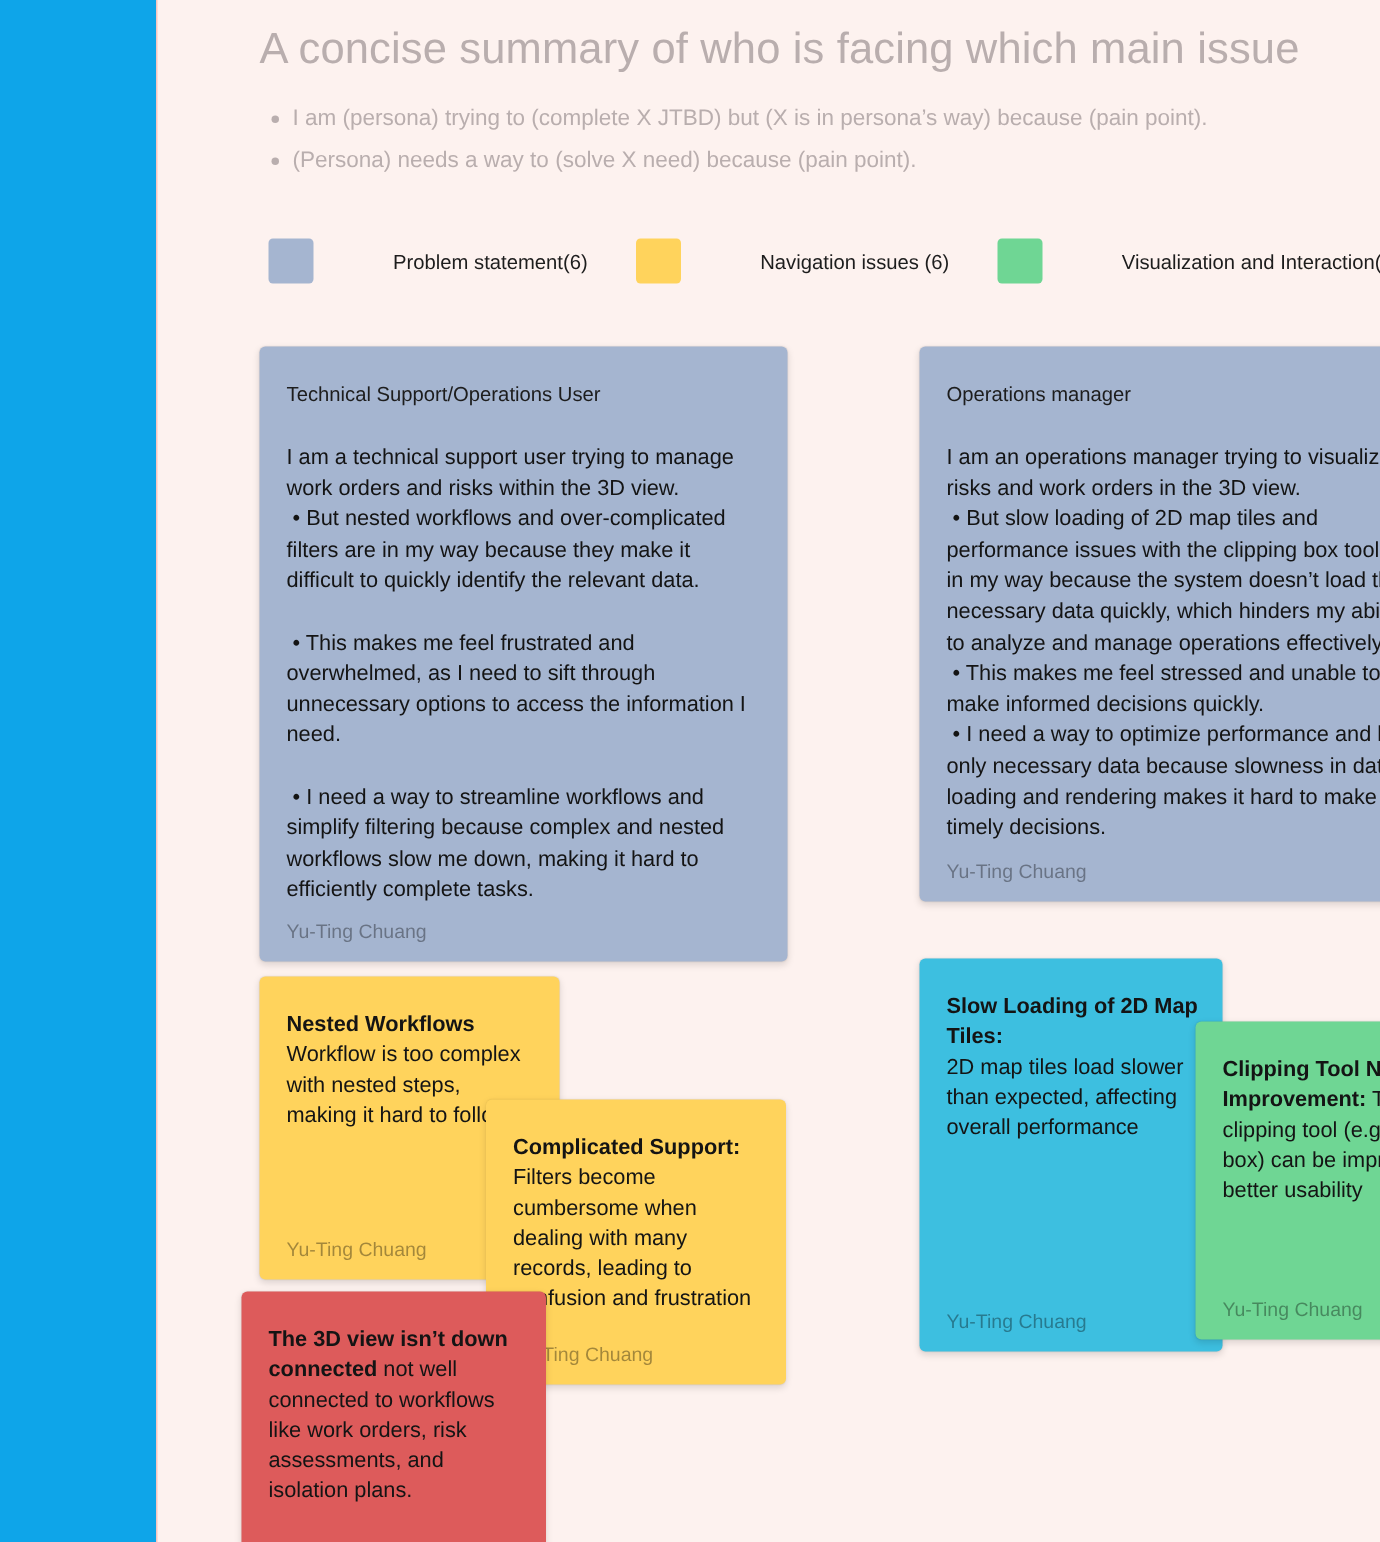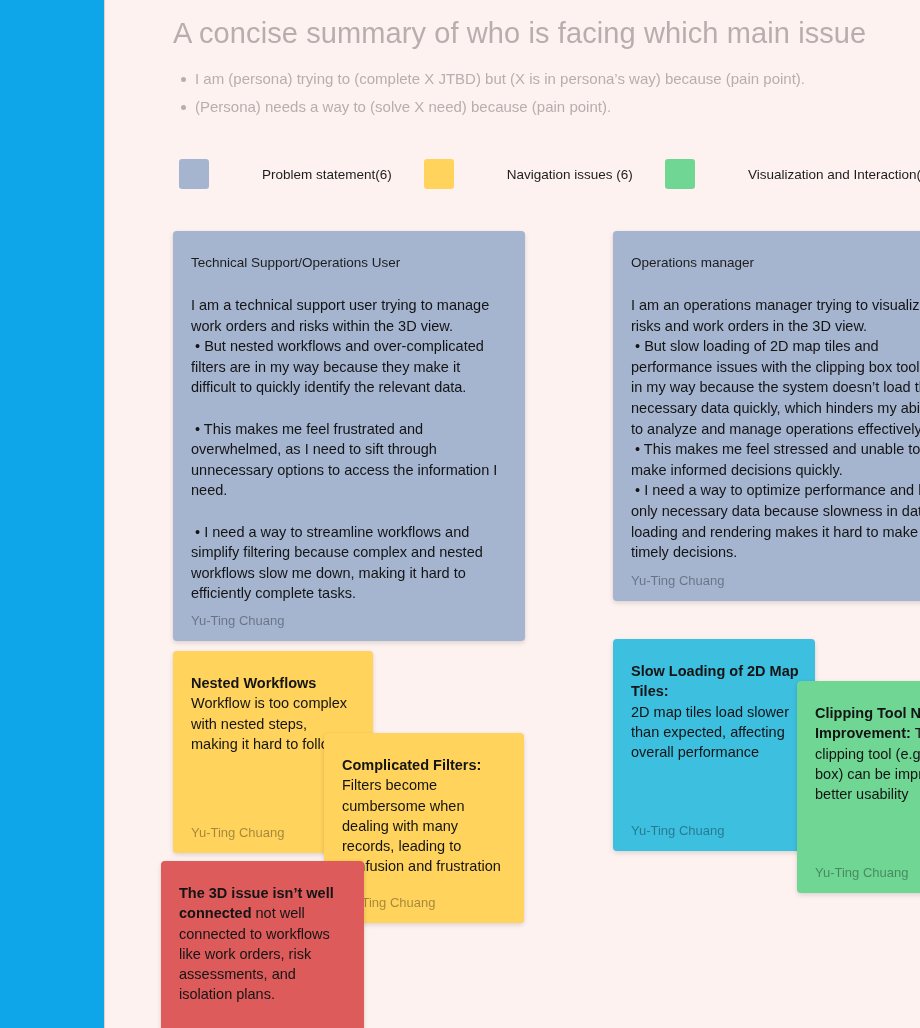--- a/index.html
+++ b/index.html
@@ -210,34 +210,34 @@
 
     <div class="note" id="note-nested" style="left:68px; top:662px; width:200px; height:202px; background:#ffd35c;padding-left:44px;">
       <div class="note-inner">
         <div class="sticky-text"><b>Nested Workflows</b><br><span>Workflow is too complex with nested steps, making it hard to follow</span></div>
       </div>
       <div class="note-author">Yu-Ting Chuang</div>
     </div>
 
     <div class="note" id="note-complicated" style="left:219px; top:744px; width:200px; height:190px; background:#ffd35c;">
       <div class="note-inner">
-        <div class="sticky-text"><b>Complicated Filters:</b><br><span>Filters become cumbersome when dealing with many records, leading to confusion and frustration</span></div>
+        <div class="sticky-text"><b>Complicated Support:</b><br><span>Filters become cumbersome when dealing with many records, leading to confusion and frustration</span></div>
       </div>
       <div class="note-author">Yu-Ting Chuang</div>
     </div>
 
     <div class="note" id="note-3dview" style="left:56px; top:872px; width:203px; height:192px; background:#dd5b5b;">
       <div class="note-inner">
-        <div class="sticky-text"><b>The 3D issue isn’t well connected</b>
+        <div class="sticky-text"><b>The 3D view isn’t down connected</b>
           <span>not well connected to workflows like work orders, risk assessments, and isolation plans.</span></div>
       </div>
       <div class="note-author"></div>
     </div>
 
-    <div class="note" id="note-slowload" style="left:508px; top:650px; width:202px; height:212px; background:#3dbfe0;">
+    <div class="note" id="note-slowload" style="left:508px; top:650px; width:202px; height:262px; background:#3dbfe0;">
       <div class="note-inner">
         <div class="sticky-text"><b>Slow Loading of 2D Map Tiles:</b><br><span>2D map tiles load slower than expected, affecting overall performance</span></div>
       </div>
       <div class="note-author">Yu-Ting Chuang</div>
     </div>
 
     <div class="note" id="note-clipping" style="left:692px; top:692px; width:202px; height:212px; background:#6fd694;">
       <div class="note-inner">
         <div class="sticky-text"><b>Clipping Tool Needs Improvement:</b>
           <span>The clipping tool (e.g., clipping box) can be improved for better usability</span></div>

